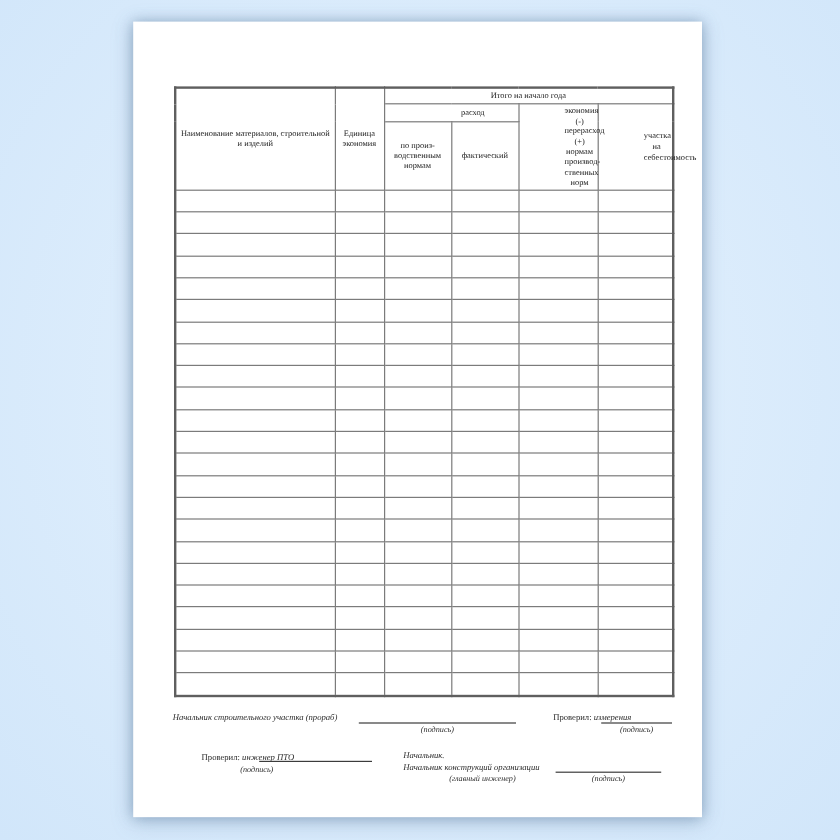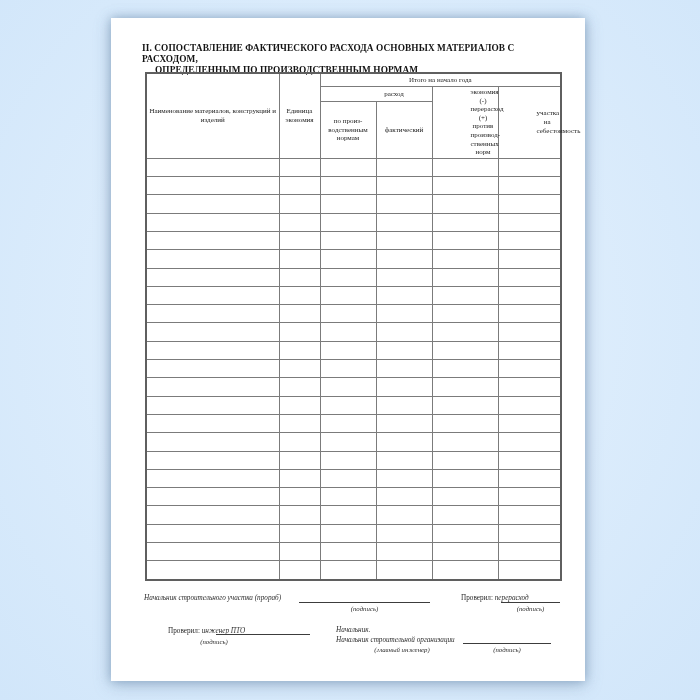--- a/index.html
+++ b/index.html
@@ -37,43 +37,39 @@
   .footer-text{position:absolute;font-size:7.2px;font-style:italic;color:#2b2b2b;line-height:9px;white-space:nowrap;}
   .prefix{font-style:normal;padding-left:24px;}
   .sigline{position:absolute;height:0;border-bottom:1px solid #3c3c3c;}
   .caption{position:absolute;font-size:6.8px;font-style:italic;color:#2b2b2b;text-align:center;white-space:nowrap;line-height:8px;}
 </style>
 </head>
 <body>
 
 <div class="page">
 
-  <div class="doc-title">
-    <div>II. СОПОСТАВЛЕНИЕ ФАКТИЧЕСКОГО РАСХОДА ОСНОВНЫХ МАТЕРИАЛОВ С РАСХОДОМ,</div>
-    <div class="title-line2">ОПРЕДЕЛЕННЫМ ПО ПРОИЗВОДСТВЕННЫМ НОРМАМ</div>
-  </div>
 
   <table class="materials-table">
     <colgroup>
       <col style="width:133px">
         <col style="width:41px">
         <col style="width:56px">
       <col style="width:56px">
         <col style="width:66px">
         <col style="width:63px">
     </colgroup>
     <thead>
       <tr class="hr1">
-        <th rowspan="3">Наименование материалов, конструкций и изделий</th>
+        <th rowspan="3">Наименование материалов, строительной и изделий</th>
         <th rowspan="3">Единица экономия</th>
         <th colspan="4">Итого на начало года</th>
       </tr>
       <tr class="hr2">
         <th colspan="2">расход</th>
-        <th rowspan="2">экономия (-) перерасход (+) против производ-ственных норм</th>
+        <th rowspan="2">экономия (-) перерасход (+) нормам производ-ственных норм</th>
         <th rowspan="2">участка на себестоимость</th>
       </tr>
       <tr class="hr3">
         <th>по произ-водственным нормам</th>
         <th>фактический</th>
       </tr>
     </thead>
     <tbody>
         <tr>
           <td></td>
@@ -259,27 +255,27 @@
           <td></td>
           <td></td>
         </tr>
       </tbody>
   </table>
 
   <div class="footer-text" style="left:33px;top:576px;">Начальник строительного участка (прораб)</div>
   <div class="sigline" style="left:188px;top:584px;width:131px;"></div>
   <div class="caption" style="left:188px;top:587px;width:131px;">(подпись)</div>
 
-  <div class="footer-text" style="left:326px;top:576px;"><span class="prefix">Проверил:</span> <span>перерасход</span></div>
+  <div class="footer-text" style="left:326px;top:576px;"><span class="prefix">Проверил:</span> <span>измерения</span></div>
   <div class="sigline" style="left:390px;top:584px;width:59px;"></div>
   <div class="caption" style="left:390px;top:587px;width:59px;">(подпись)</div>
 
   <div class="footer-text" style="left:33px;top:609px;text-align:right;"><span class="prefix">Проверил:</span> <span>инженер ПТО</span></div>
   <div class="sigline" style="left:105px;top:616px;width:94px;"></div>
   <div class="caption" style="left:68px;top:620px;width:70px;">(подпись)</div>
 
   <div class="footer-text" style="left:225px;top:608px;">Начальник.</div>
-  <div class="footer-text" style="left:225px;top:618px;">Начальник строительной организации</div>
+  <div class="footer-text" style="left:225px;top:618px;">Начальник конструкций организации</div>
   <div class="sigline" style="left:352px;top:625px;width:88px;"></div>
   <div class="caption" style="left:251px;top:628px;width:80px;">(главный инженер)</div>
   <div class="caption" style="left:366px;top:628px;width:60px;">(подпись)</div>
 
 </div>
 
 </body></html>

